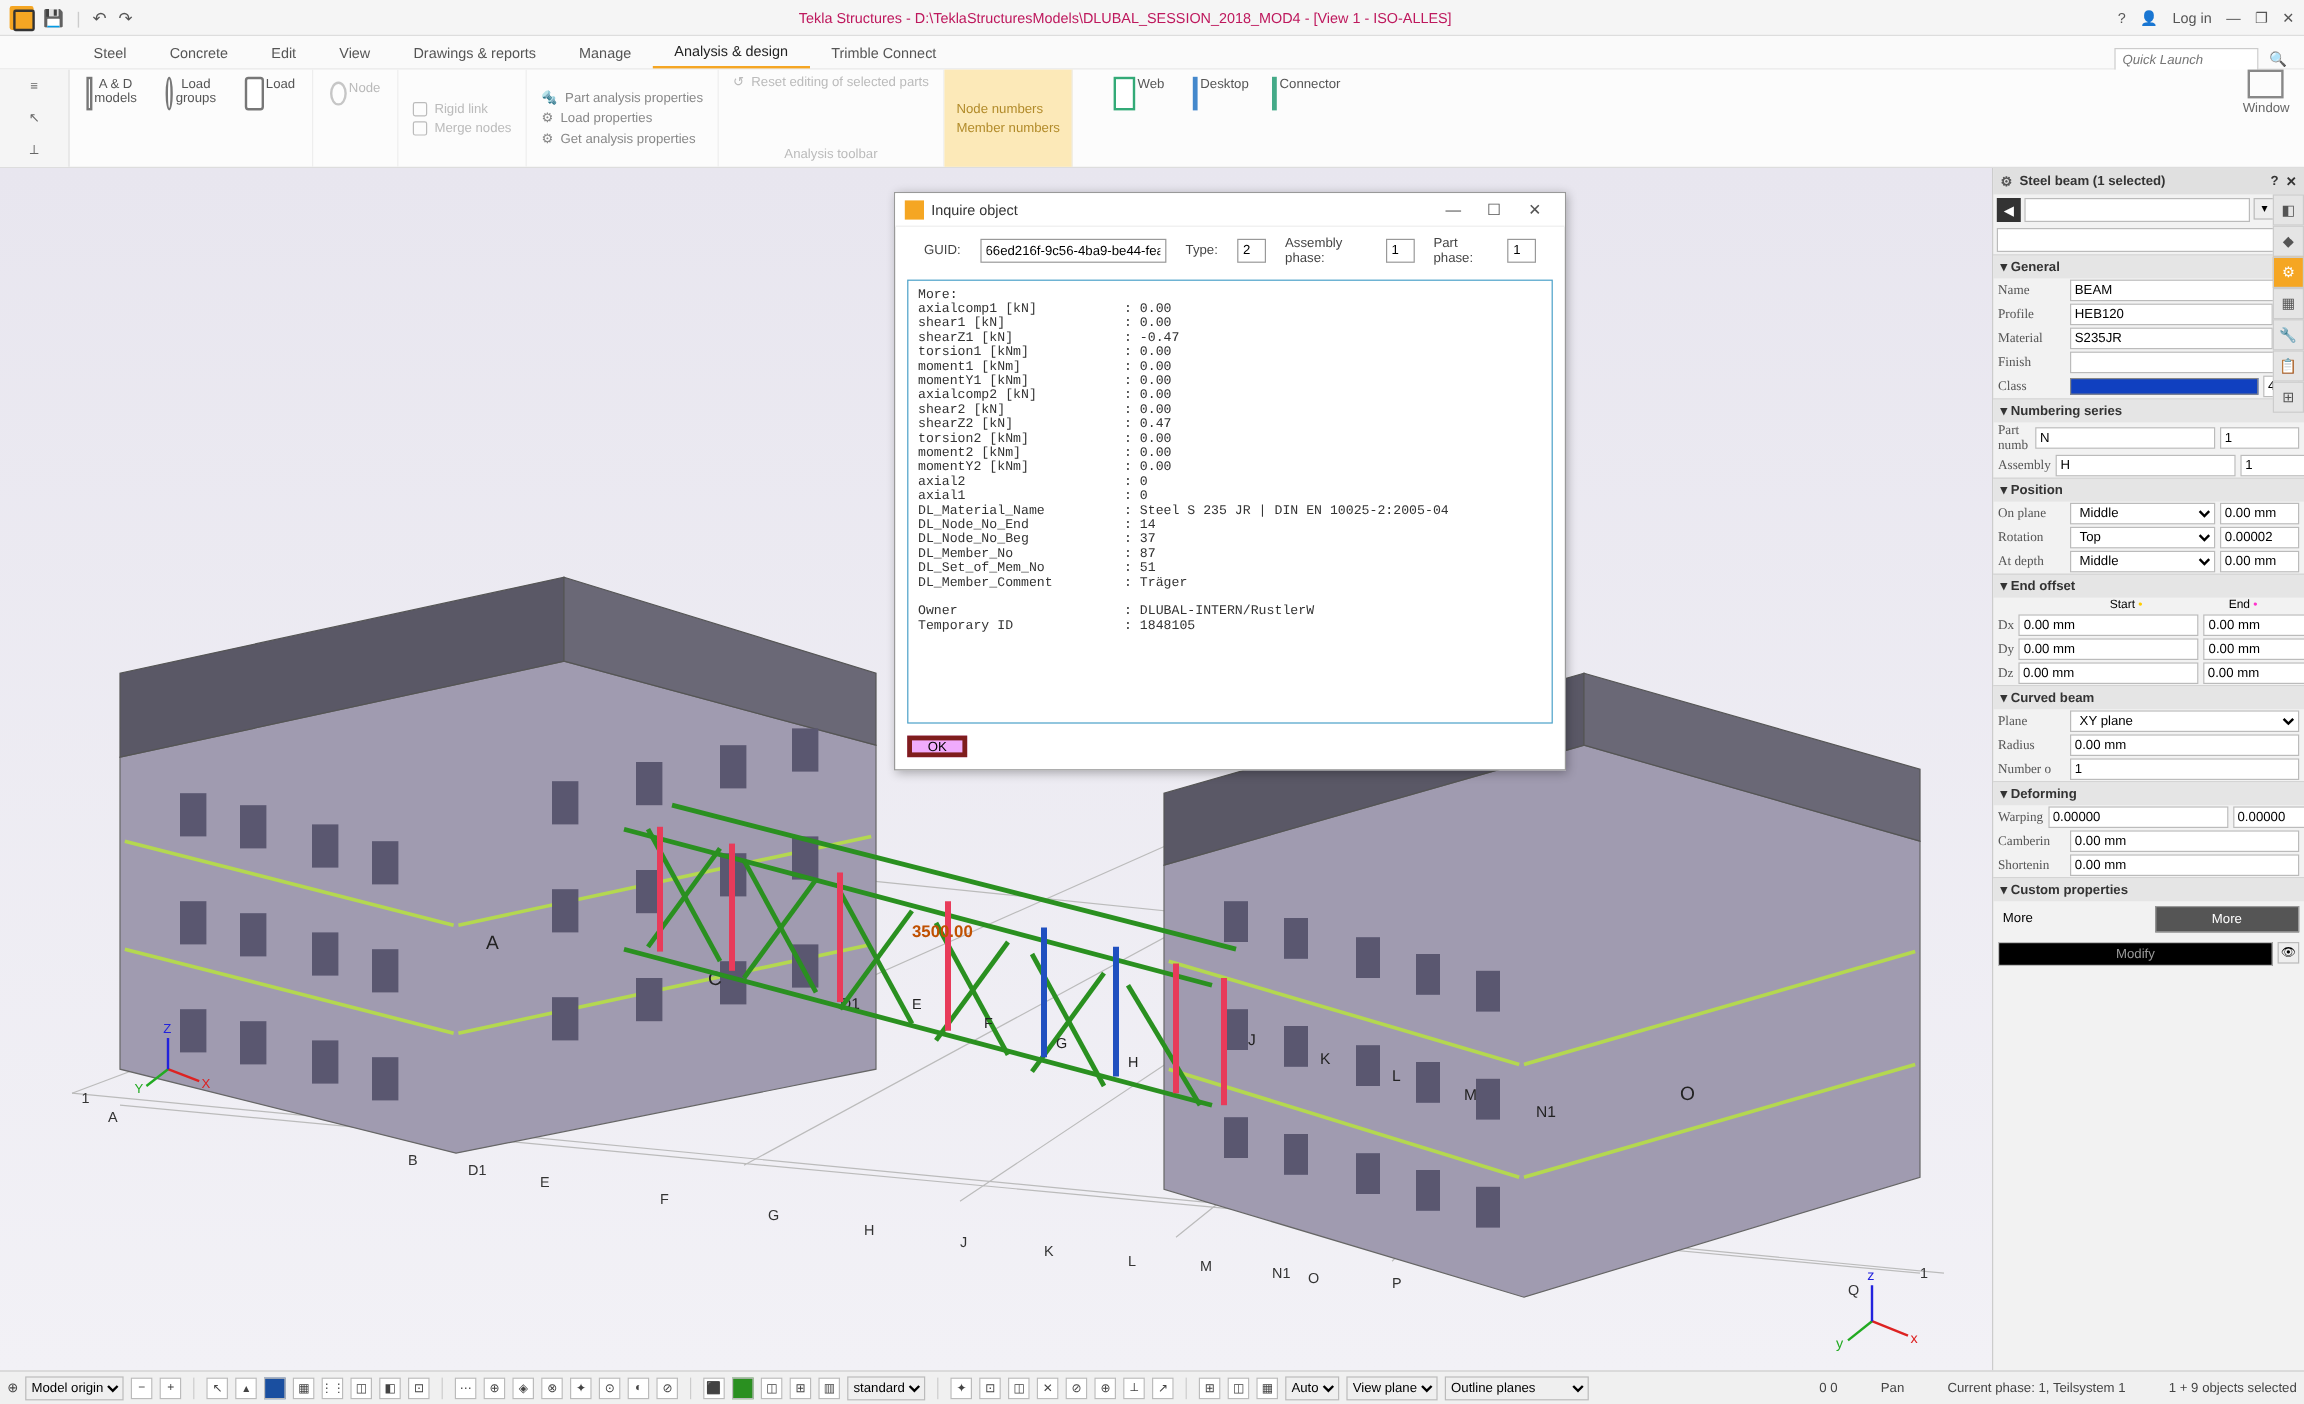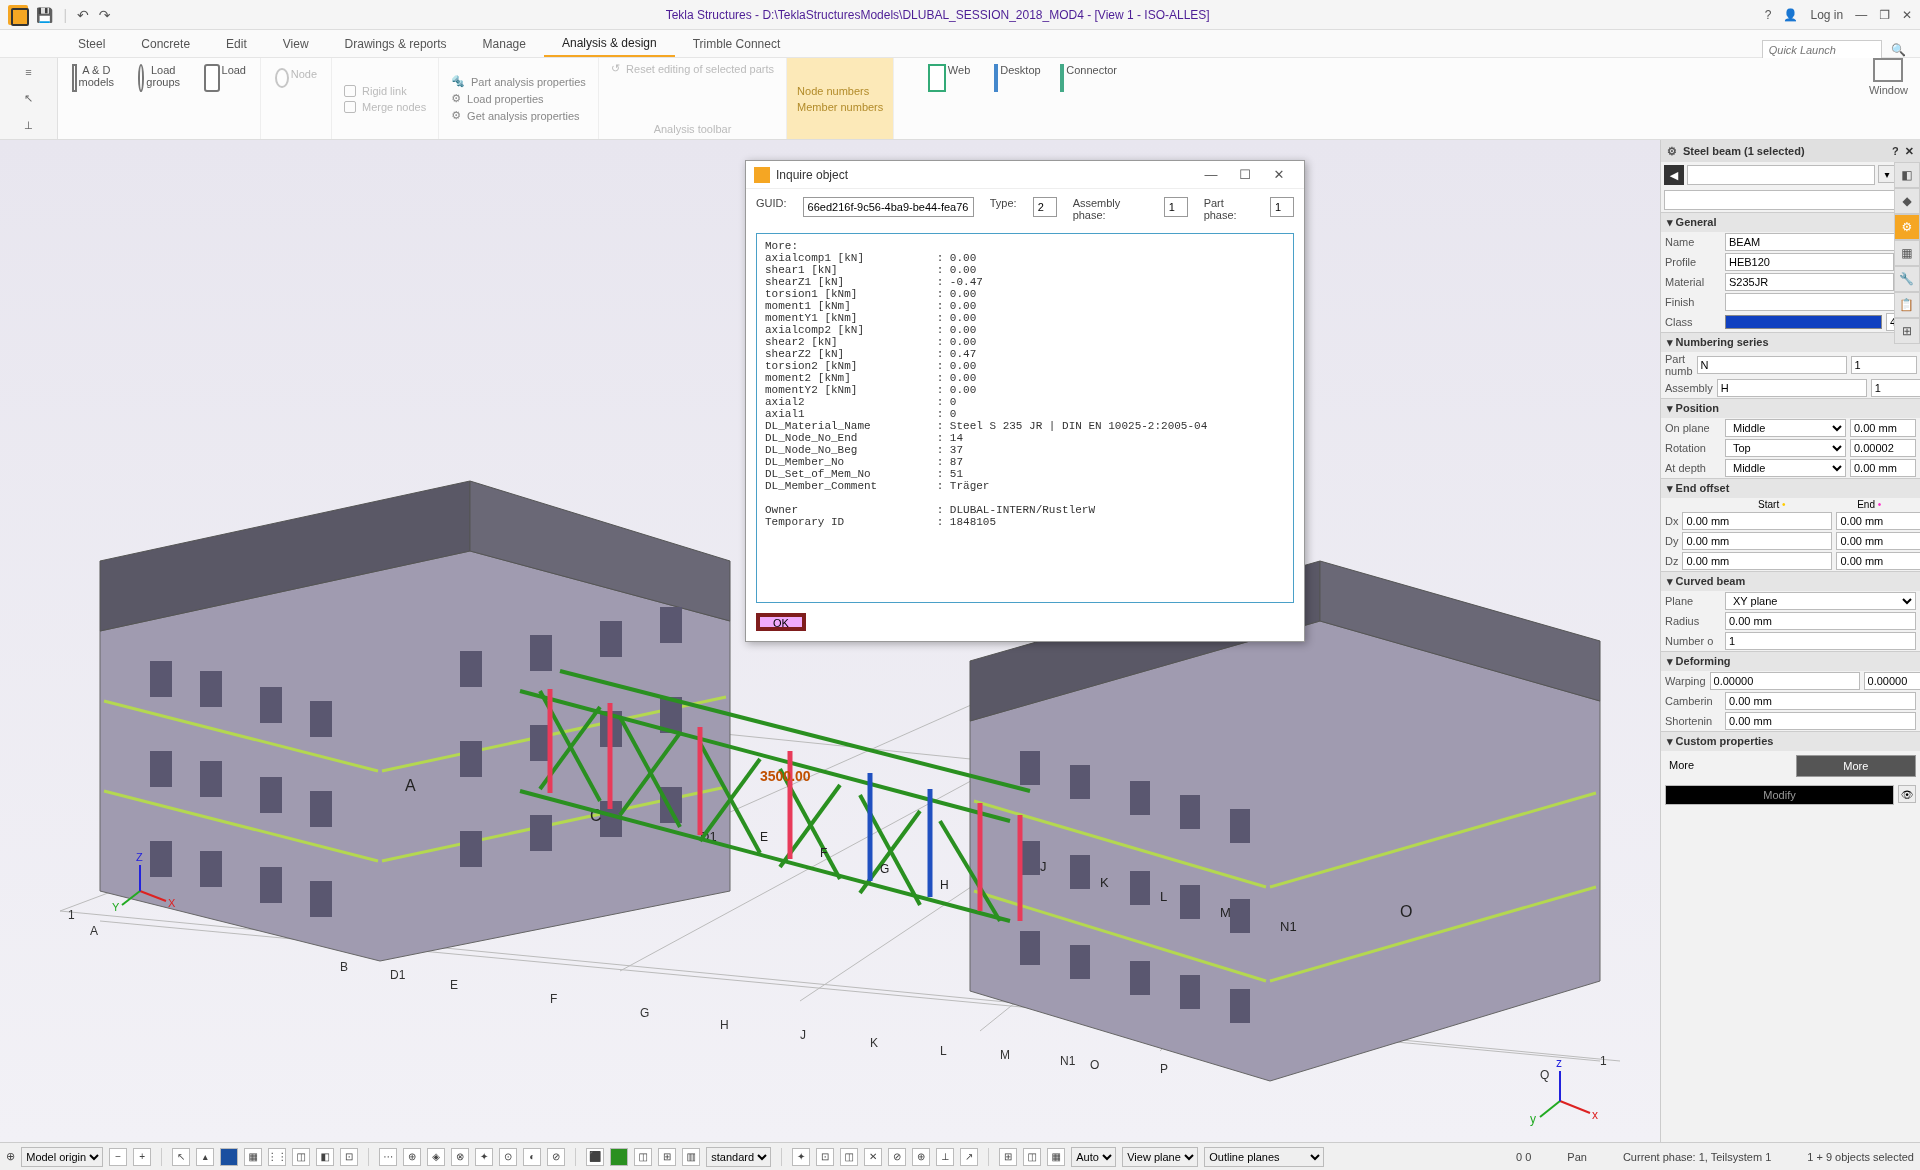--- a/index.html
+++ b/index.html
@@ -4,21 +4,21 @@
 <style>
 * { margin:0; padding:0; box-sizing:border-box; font-family:"Segoe UI",Arial,sans-serif; }
 body { width:1920px; height:1170px; background:#f0f0f0; overflow:hidden; position:relative; font-size:12px; }
 
 
 .titlebar { height:30px; background:#f5f5f5; display:flex; align-items:center; padding:0 8px; border-bottom:1px solid #ddd; }
 .titlebar .logo { width:20px; height:20px; background:#f5a623; border-radius:2px; margin-right:8px; position:relative; }
 .titlebar .logo::before { content:""; position:absolute; left:3px; top:3px; width:14px; height:14px; border:2px solid #333; border-radius:2px; }
 .titlebar .left-icons { display:flex; gap:10px; align-items:center; color:#555; }
 .titlebar .left-icons span { cursor:pointer; font-size:14px; }
-.titlebar .title { flex:1; text-align:center; color:#4c1d95; }
+.titlebar .title { flex:1; text-align:center; color:#be185d; }
 .titlebar .right-icons { display:flex; gap:12px; align-items:center; color:#555; }
 .titlebar .right-icons span { cursor:pointer; }
 
 
 .menubar { height:28px; background:#fafafa; display:flex; align-items:center; padding-left:60px; border-bottom:1px solid #e5e5e5; }
 .menubar .item { padding:0 18px; height:100%; display:flex; align-items:center; color:#555; cursor:pointer; }
 .menubar .item.active { border-bottom:2px solid #f5a623; color:#222; }
 
 
 .ribbon { height:82px; background:#fcfcfc; display:flex; border-bottom:1px solid #ddd; position:relative; }
@@ -47,21 +47,21 @@
 .proppanel .head .gear { color:#555; }
 .proppanel .toprow { display:flex; padding:3px; gap:3px; }
 .proppanel .toprow .back { width:20px; height:20px; background:#333; color:#fff; display:flex; align-items:center; justify-content:center; cursor:pointer; }
 .proppanel .toprow input { flex:1; height:20px; border:1px solid #bbb; padding:0 4px; }
 .proppanel .searchrow { padding:2px 3px; }
 .proppanel .searchrow input { width:100%; height:20px; border:1px solid #bbb; padding:0 4px; }
 .section { border-top:1px solid #ccc; }
 .section .shead { background:#e5e5e5; padding:3px 6px; font-weight:600; color:#333; cursor:pointer; }
 .section .shead::before { content:"▾ "; }
 .section .srow { display:flex; align-items:center; padding:1px 4px; gap:4px; }
-.section .srow label { width:56px; color:#555; }
+.section .srow label { width:56px; color:#555;font-family:Liberation Serif, serif; }
 .section .srow input, .section .srow select { flex:1; height:18px; border:1px solid #bbb; padding:0 3px; font-size:11px; background:#fff; }
 .section .srow .mini { width:66px; flex:none; }
 .section .colhead { display:flex; padding:1px 4px; gap:4px;text-align:center; }
 .section .colhead span { flex:1; font-size:10px; }
 .section .colhead span.start::after { content:" •"; color:#fc0; }
 .section .colhead span.end::after { content:" •"; color:#f3c; }
 .proppanel .footer { margin-top:auto; display:flex; padding:4px; gap:4px; }
 .proppanel .footer button { flex:1; height:22px; border:1px solid #999; background:#e0e0e0; cursor:pointer; font-size:11px; }
 .proppanel .footer button.more { background:#555; color:#fff; }
 
@@ -76,21 +76,21 @@
 .statusbar select { height:20px; border:1px solid #bbb; font-size:11px; }
 .statusbar .spacer { flex:1; }
 .statusbar .sep { width:1px; height:18px; background:#ccc; margin:0 4px; }
 
 
 .dialog { position:absolute; left:745px; top:160px; width:560px; background:#fff; border:1px solid #999; box-shadow:2px 2px 8px rgba(0,0,0,.3); z-index:20; }
 .dialog .dtitle { height:28px; display:flex; align-items:center; padding:0 8px; background:#fff; border-bottom:1px solid #eee; }
 .dialog .dtitle .dico { width:16px; height:16px; background:#f5a623; margin-right:6px; }
 .dialog .dtitle .dname { flex:1; font-size:12px; color:#333; }
 .dialog .dtitle .dctl { width:34px; text-align:center; cursor:pointer; color:#555; font-size:13px; }
-.dialog .dform { padding:8px 10px; display:flex; gap:16px; font-size:11px; color:#444; }
+.dialog .dform { padding:8px 24px; display:flex; gap:16px; align-items:center; font-size:11px; color:#444; }
 .dialog .dform input { border:1px solid #999; height:20px; padding:0 4px; font-size:11px; }
 .dialog .dbody { margin:4px 10px; border:1px solid #4aa0c8; height:370px; overflow-y:auto; padding:6px 8px; font-family:"Courier New",monospace; font-size:11px; color:#333; white-space:pre; }
 .dialog .dfoot { padding:6px 10px 10px; }
 .dialog .dfoot button { width:50px; height:18px; border:4px solid #7f1d1d; background:#f0abfc; cursor:pointer; font-size:11px; }
 
 
 .quicklaunch { position:absolute; right:14px; top:40px; }
 .quicklaunch input { width:120px; height:20px; border:1px solid #ccc; padding:0 6px; font-size:11px; color:#999; font-style:italic; }
 
 

